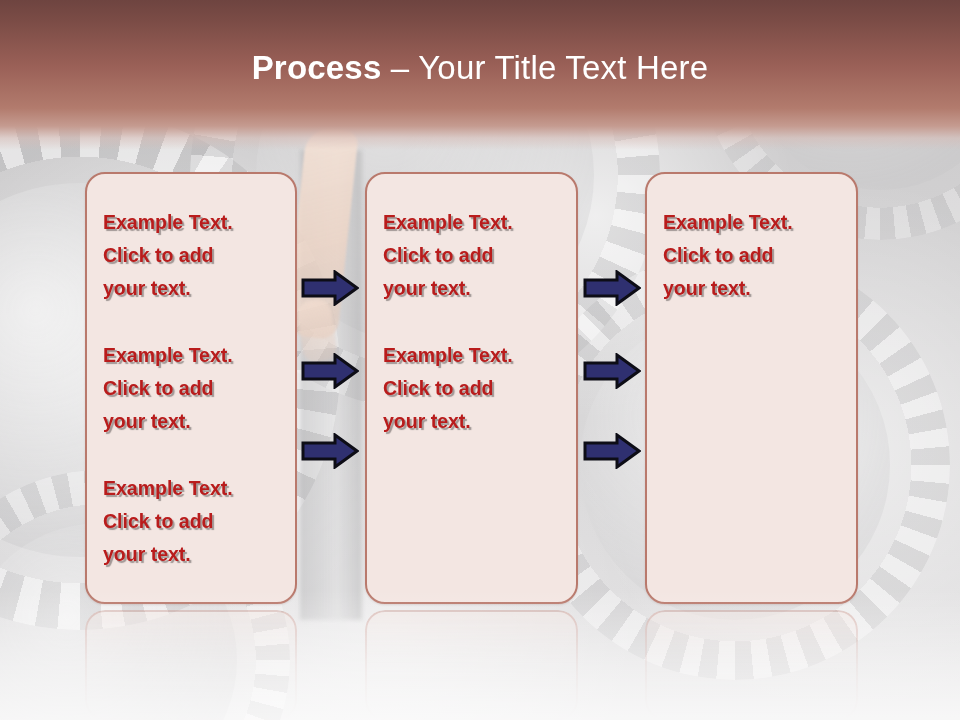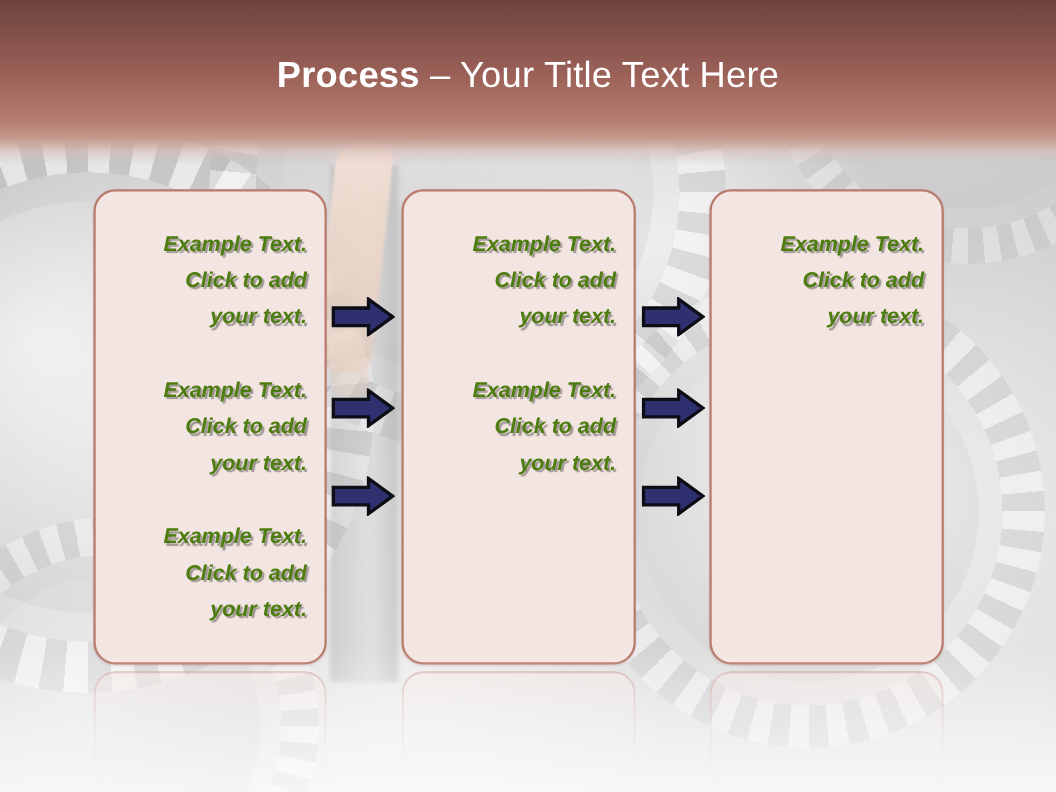--- a/index.html
+++ b/index.html
@@ -143,26 +143,25 @@
   }
   .pbox-1 { left: 85px;  top: 172px; width: 212px; height: 432px; }
   .pbox-2 { left: 365px; top: 172px; width: 213px; height: 432px; }
   .pbox-3 { left: 645px; top: 172px; width: 213px; height: 432px; }
 
   .pbox-body {
     padding: 32px 16px 0 16px;
   }
   .ptext {
     font-family: "Liberation Sans", sans-serif;
-    font-style: italic;
     font-weight: bold;
     font-size: 19.5px;
     line-height: 33px;
-    color: #4d7c0f;
-    text-align: right;
+    color: #b91c1c;
+    text-align: left;
     text-shadow: 2px 2px 1px rgba(60,55,55,0.45);
     margin: 0 0 34px 0;
     white-space: pre-line;
   }
   .ptext:last-child { margin-bottom: 0; }
 
   
   .reflect {
     position: absolute;
     border: 2px solid rgba(185,121,108,0.35);

